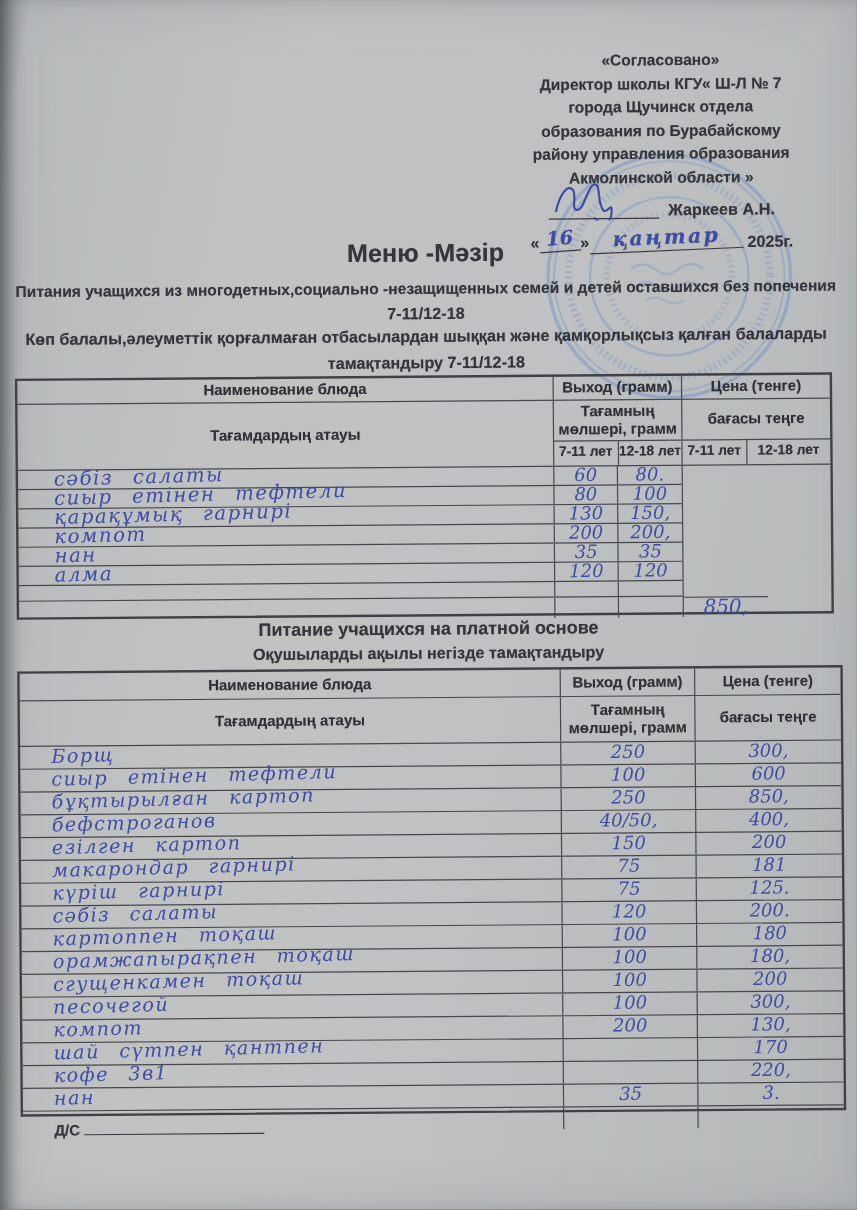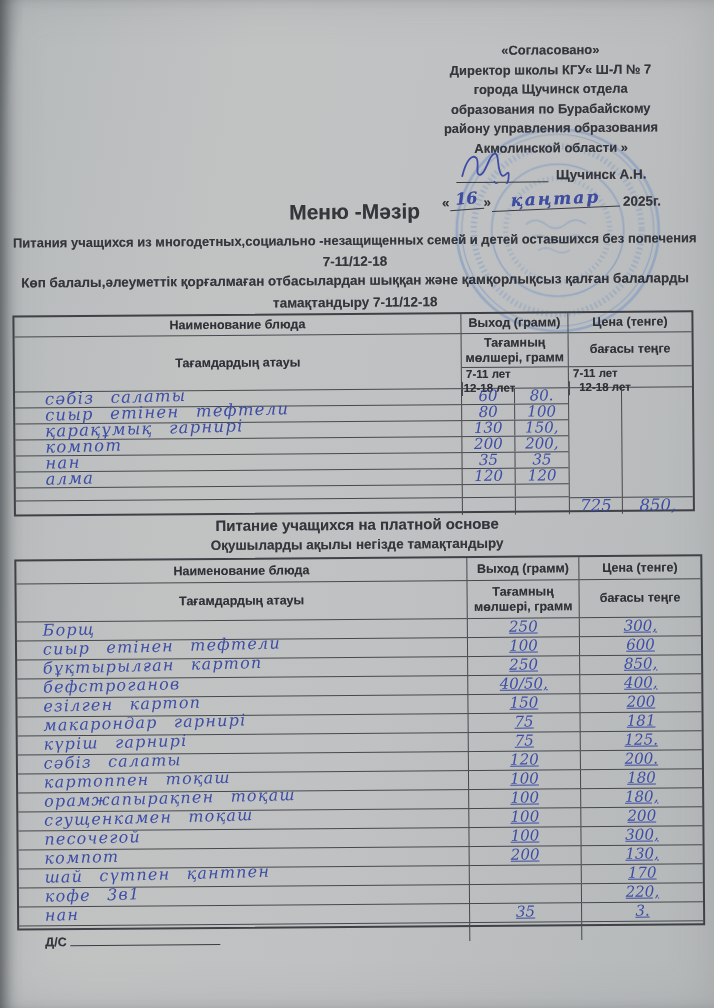--- a/index.html
+++ b/index.html
@@ -41,39 +41,39 @@
   .hc{display:flex;align-items:center;justify-content:center;text-align:center;
       font-weight:700;font-size:12.5px;line-height:1.2;color:#303037;text-shadow:0 0 .6px rgba(70,70,80,.5);}
   .age{font-size:11.5px;}
   
   #t1{left:14px;top:313px;width:681px;height:201px;}
   #t1 .rowA{height:20px;}
   #t1 .rowBC{height:55px;}
   .w-n1{width:446px;} .w-s1{width:53px;} .w-s2{width:54px;} .w-p1{width:53px;} .w-p2{width:71px;}
   .w-og{width:107px;} .w-pg{width:124px;}
   .grp{display:flex;flex-direction:column;}
-  .grp .top{height:35px;} .grp .ages{height:20px;display:flex;flex-direction:column;}
+  .grp .top{height:35px;} .grp .ages{height:20px;display:flex;}
   #t1body{display:flex;height:126px;}
   #t1left{width:553px;display:flex;flex-direction:column;}
   #t1left .brow{display:flex;height:15px;}
   #t1left .emptyrow{display:flex;height:12px;}
   #t1left .fill{flex:1;display:flex;}
   .cname1{width:446px;padding-left:30px;font-size:16.5px;line-height:15px;}
   .cnum1{text-align:center;font-size:15px;line-height:14px;}
   .pcol{display:flex;flex-direction:column;}
   .ptall{height:113px;}
   .ptot{flex:1;display:flex;align-items:flex-end;justify-content:center;font-size:16.5px;line-height:15px;padding-bottom:1px;}
   
   #t2{left:14px;top:557px;width:688px;height:371px;}
   #t2 .rowA{height:23px;}
   #t2 .rowB{height:38px;}
   .w-n2{width:450px;} .w-o2{width:112px;} .w-pr2{width:122px;}
   #t2 .brow{display:flex;height:18px;}
   .cname2{width:450px;padding-left:26px;font-size:16px;line-height:17px;}
-  .cnum2{text-align:center;font-size:15px;line-height:16px;text-decoration:underline;}
+  .cnum2{text-align:center;font-size:15px;line-height:16px;}
   
   #footer{position:absolute;left:42px;top:931px;font-size:12.5px;font-weight:700;z-index:2;}
   #dcline{display:inline-block;width:150px;border-bottom:1.4px solid #3a3a40;height:12px;margin-left:4px;}
 </style>
 </head>
 <body>
 
 <div id="page">
   <div id="scan">
 
@@ -91,21 +91,21 @@
     <div id="approval" class="printed">
       <div class="ln">«Согласовано»</div>
       <div class="ln">Директор школы  КГУ« Ш-Л № 7</div>
       <div class="ln">города Щучинск отдела</div>
       <div class="ln">образования по  Бурабайскому</div>
       <div class="ln">району управления образования</div>
       <div class="ln">Акмолинской области »</div>
       <div class="sigrow">
         <span class="sigline"><svg width="90" height="38" viewBox="0 0 90 38">
           <path d="M12 30 C16 14 22 8 26 12 C30 16 24 30 30 29 C36 28 38 10 44 8 C50 6 46 26 52 30 C55 32 60 20 58 34 C56 44 48 40 44 36" fill="none" stroke="#3d4da6" stroke-width="1.8" stroke-linecap="round"></path>
-        </svg></span><span>Щучинск А.Н.</span>
+        </svg></span><span>Жаркеев А.Н.</span>
       </div>
       <div class="daterow">
         <span>«</span><span class="dayspan hand">16</span><span>»</span><span class="monthspan hand">қаңтар</span> <span>2025г.</span>
       </div>
     </div>
 
     <div id="title" class="center printed">Меню -Мәзір</div>
     <div id="sub-ru" class="center printed">Питания учащихся из многодетных,социально -незащищенных семей и детей оставшихся без попечения</div>
     <div id="sub-ages" class="center printed">7-11/12-18</div>
     <div id="sub-kk" class="center printed">Көп балалы,әлеуметтік қорғалмаған отбасылардан шыққан және қамқорлықсыз қалған балаларды</div>
@@ -170,24 +170,20 @@
             <div class="c cname1"></div>
             <div class="c w-s1 bl"></div>
             <div class="c w-s2 bl"></div>
           </div>
           <div class="fill">
             <div class="c cname1"></div>
             <div class="c w-s1 bl"></div>
             <div class="c w-s2 bl"></div>
           </div>
         </div>
-        <div class="c pcol w-p1 bl">
-          <div class="ptall bb"></div>
-          <div class="ptot hand">725</div>
-        </div>
         <div class="c pcol w-p2 bl">
           <div class="ptall bb"></div>
           <div class="ptot hand">850,</div>
         </div>
       </div>
     </div>
 
     <div id="sec2-ru" class="center printed">Питание учащихся на платной основе</div>
     <div id="sec2-kk" class="center printed">Оқушыларды ақылы негізде тамақтандыру</div>
 

